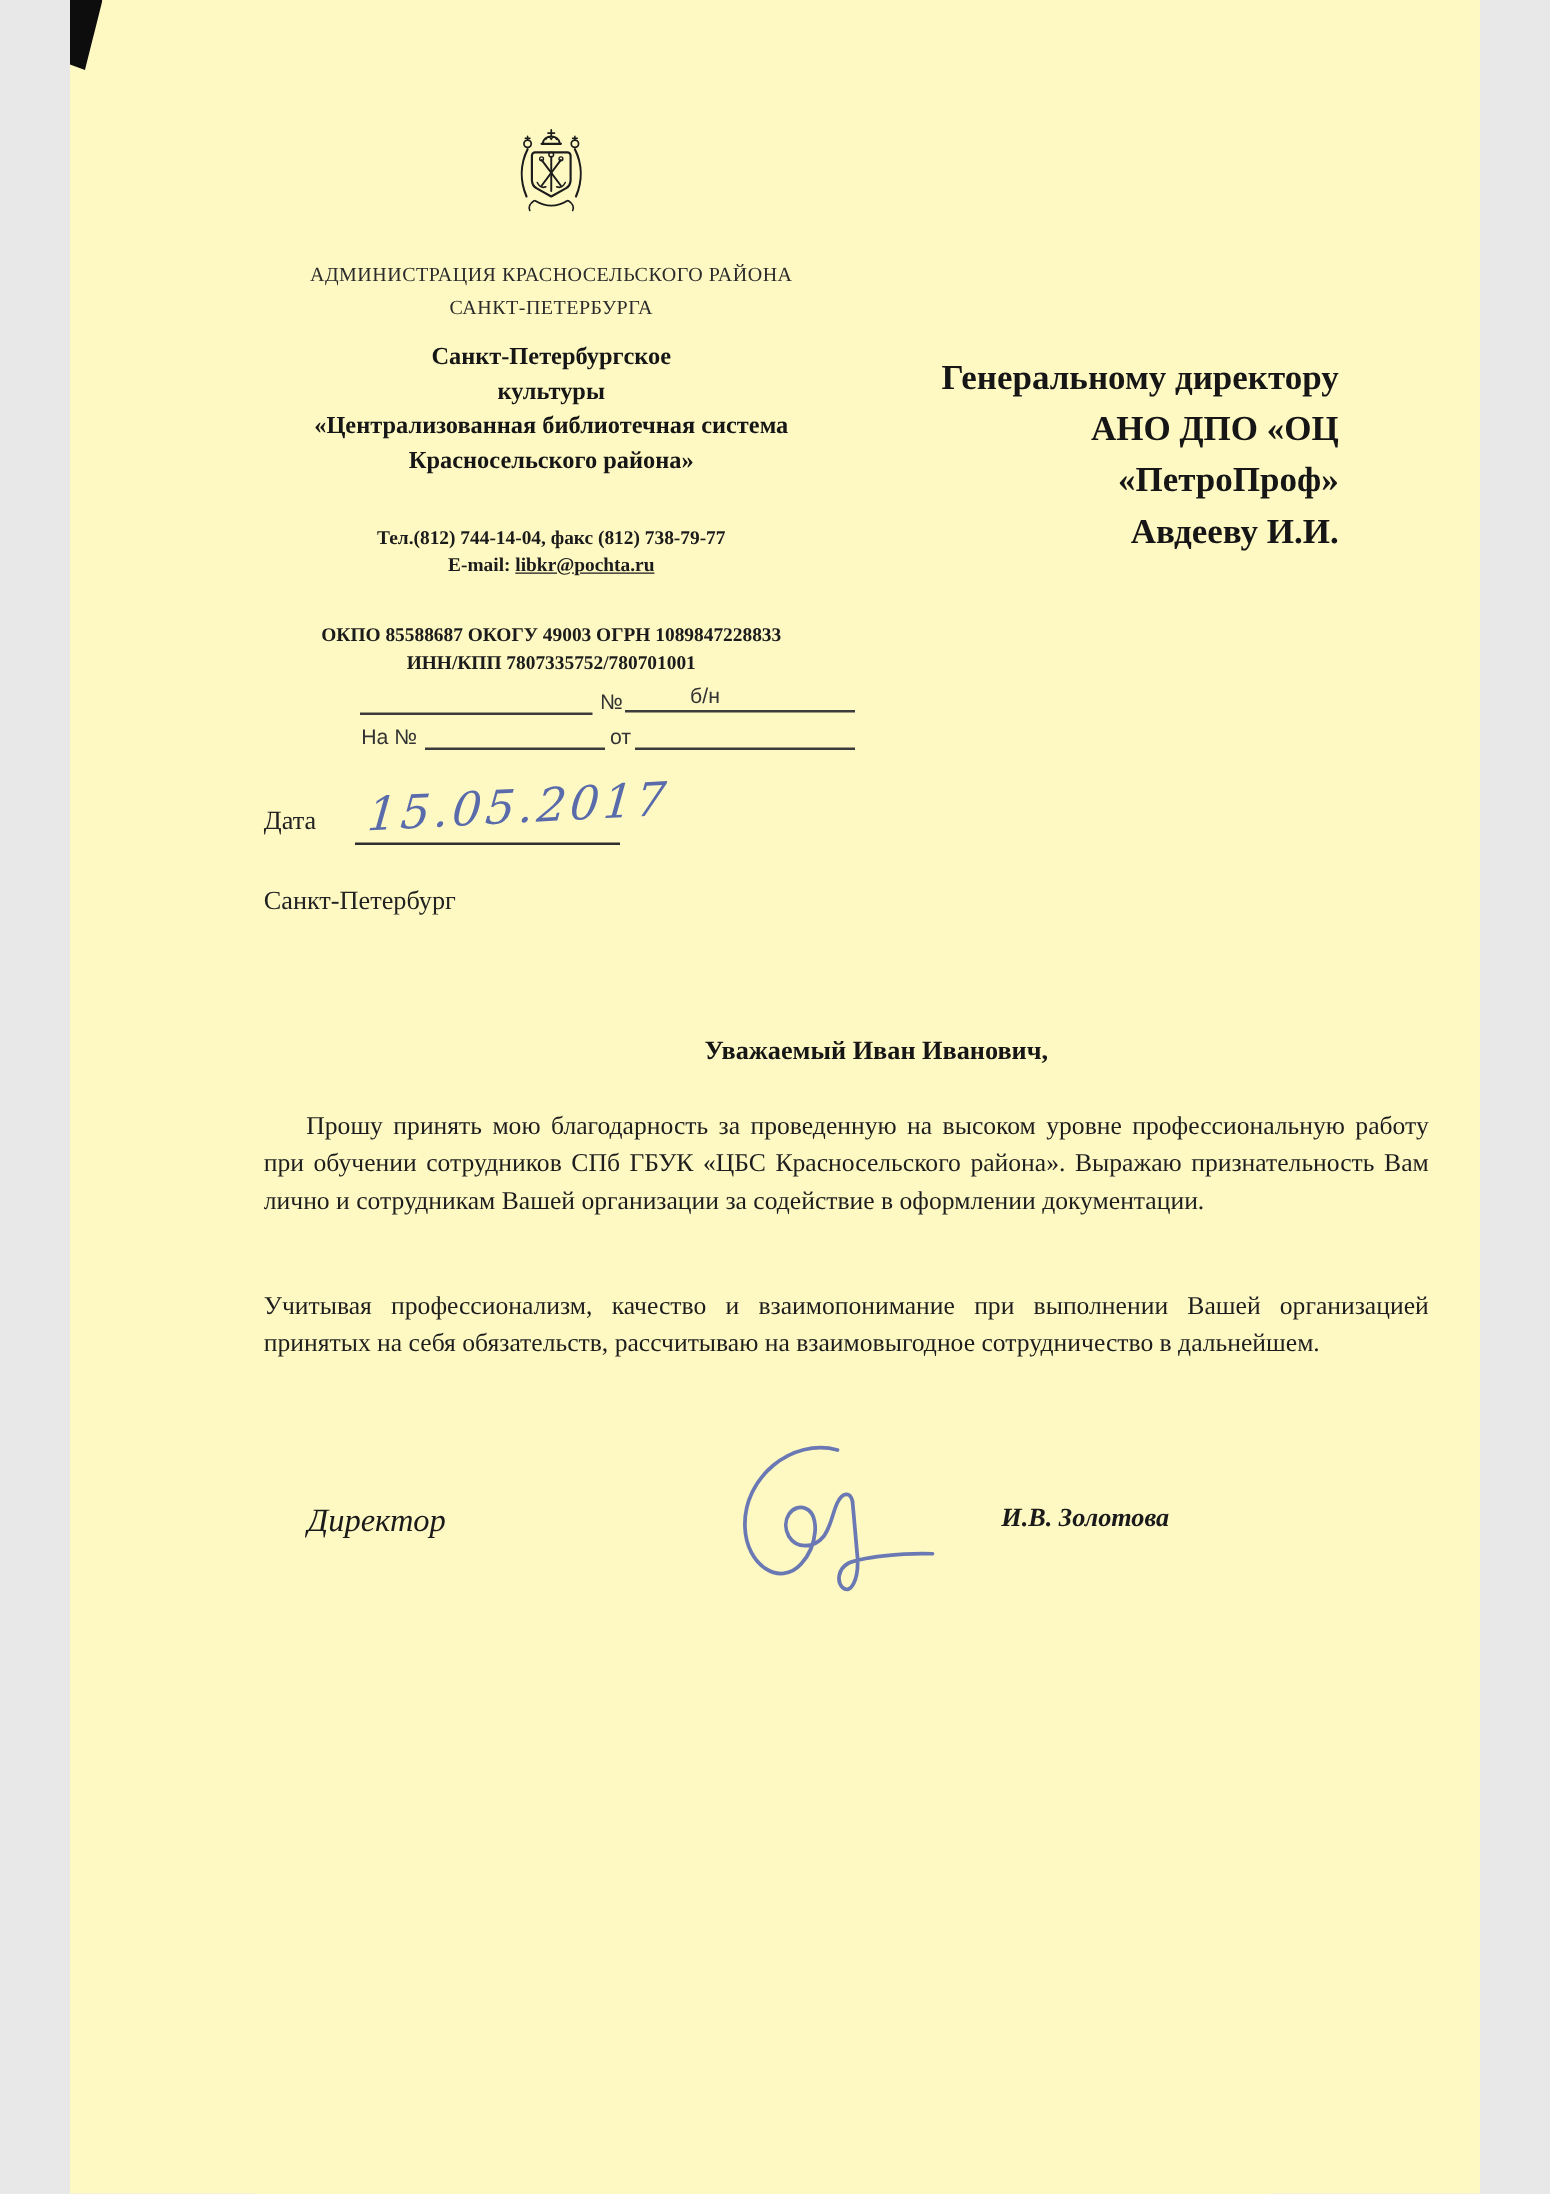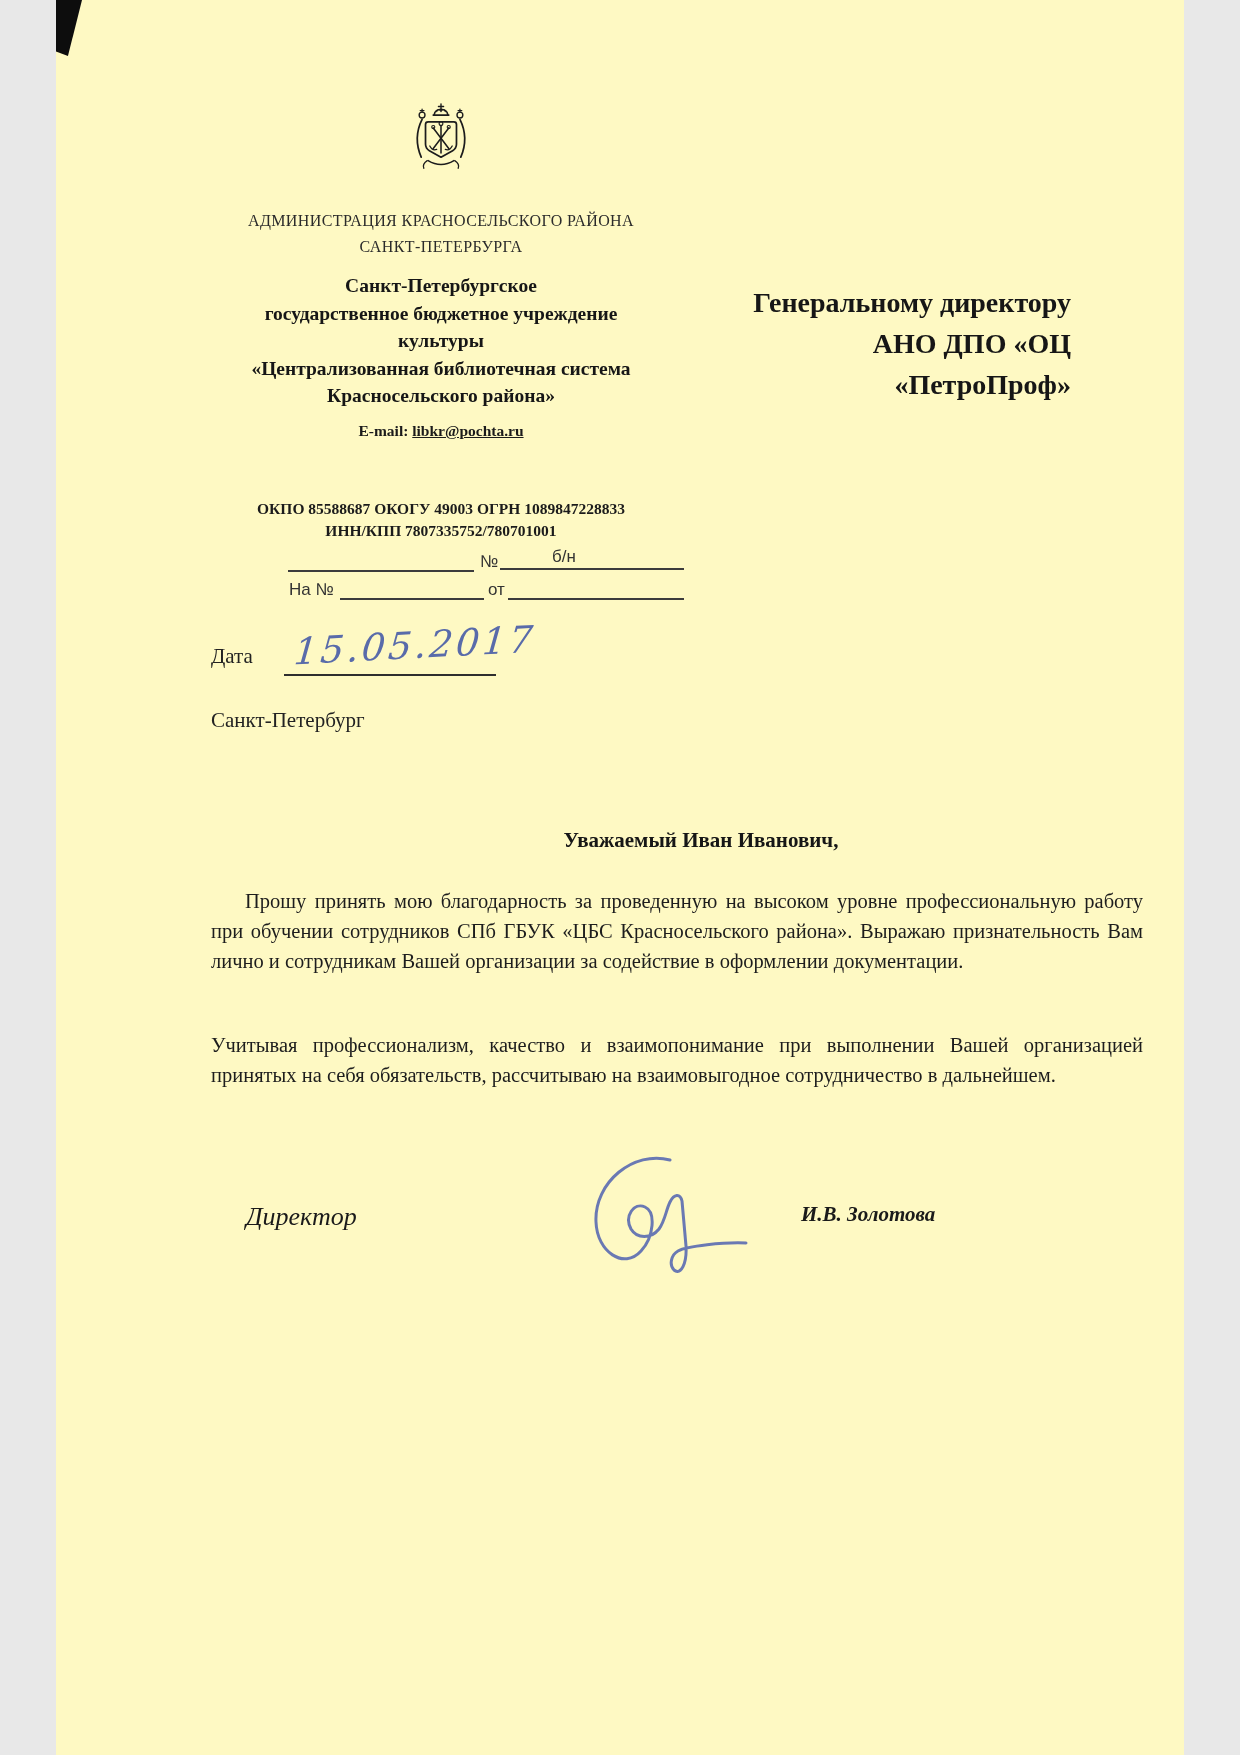--- a/index.html
+++ b/index.html
@@ -128,32 +128,33 @@
     </svg>
   </div>
 
   <div class="admin-block">
     <div>АДМИНИСТРАЦИЯ КРАСНОСЕЛЬСКОГО РАЙОНА</div>
     <div>САНКТ-ПЕТЕРБУРГА</div>
   </div>
 
   <div class="org-block">
     <div>Санкт-Петербургское</div>
-    <div>государственное бюджетное учреждение</div>
     <div>культуры</div>
     <div>«Централизованная библиотечная система</div>
     <div>Красносельского района»</div>
   </div>
 
   <div class="recipient-block">
     <div>Генеральному директору</div>
     <div>АНО ДПО «ОЦ «ПетроПроф»</div>
+    <div>Авдееву И.И.</div>
   </div>
 
   <div class="address-block">
+    <div>Тел.(812) 744-14-04, факс (812) 738-79-77</div>
     <div><span>E-mail:</span>&nbsp;<span class="email-link">libkr@pochta.ru</span></div>
   </div>
 
   <div class="codes-block">
     <div>ОКПО 85588687 ОКОГУ 49003 ОГРН 1089847228833</div>
     <div>ИНН/КПП 7807335752/780701001</div>
   </div>
 
   <div class="ref-underline sans" style="left:232px; top:550px; width:186px;"></div>
   <span class="ref-label sans" style="left:424px; top:552px;">№</span>

